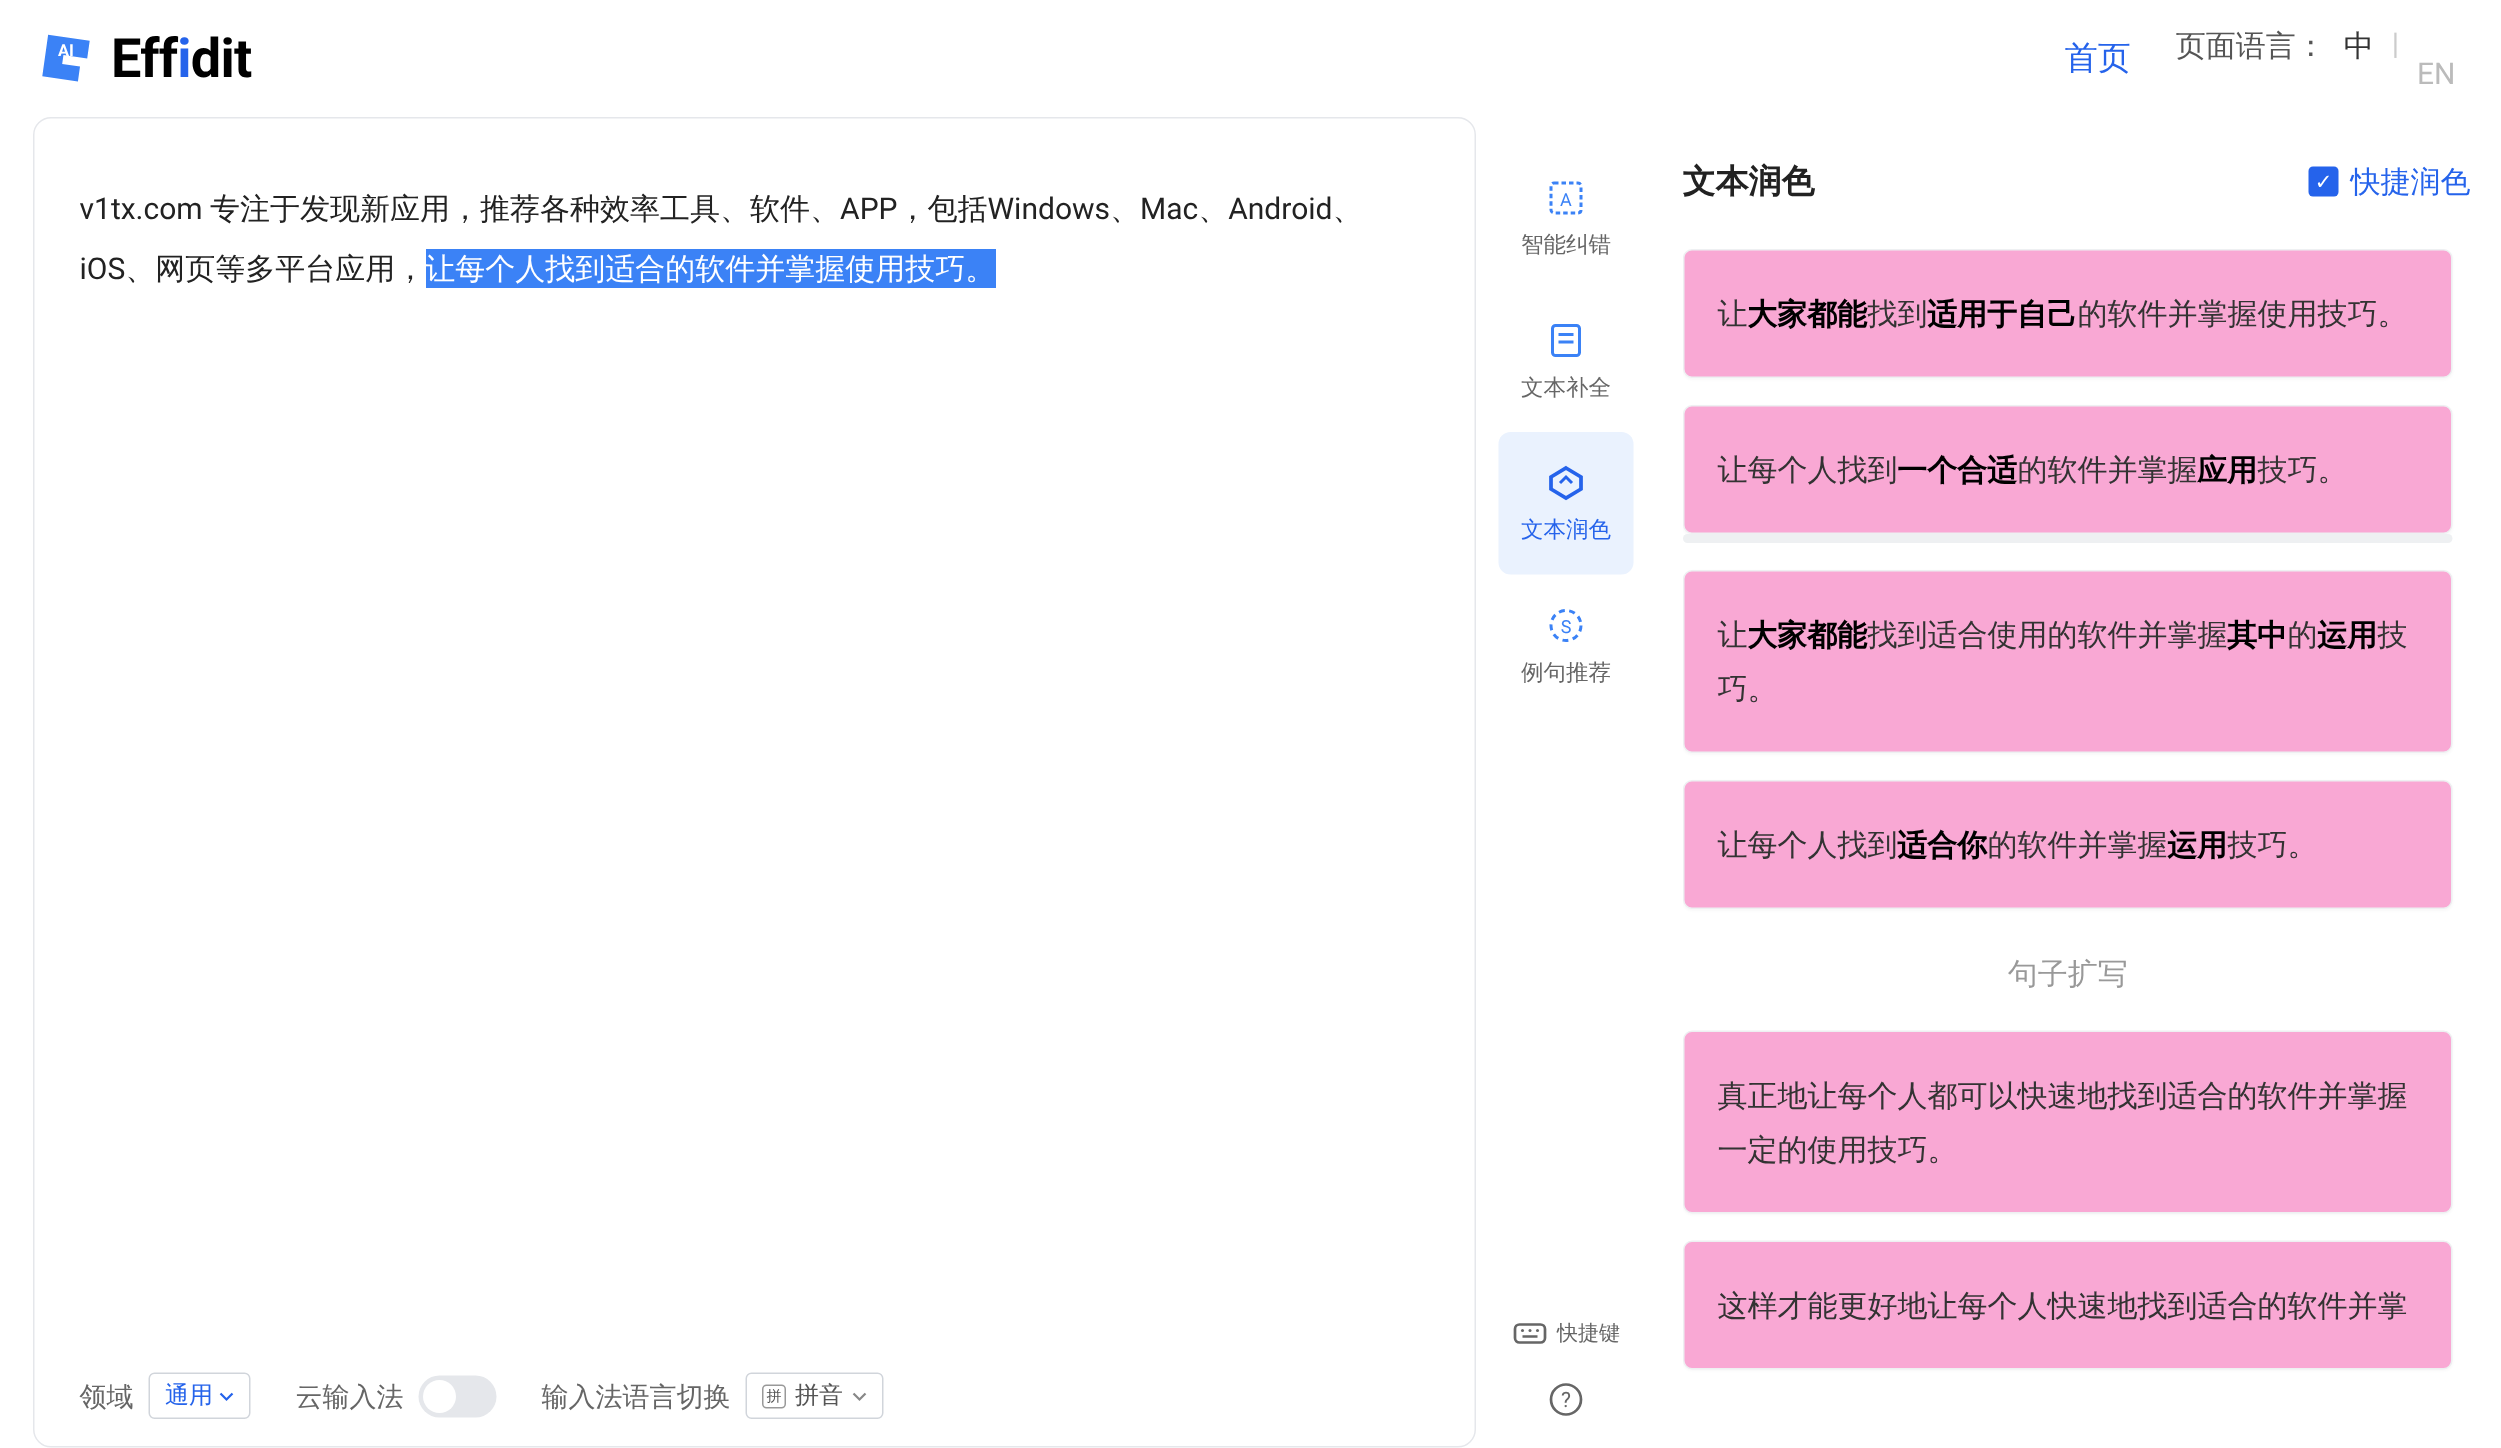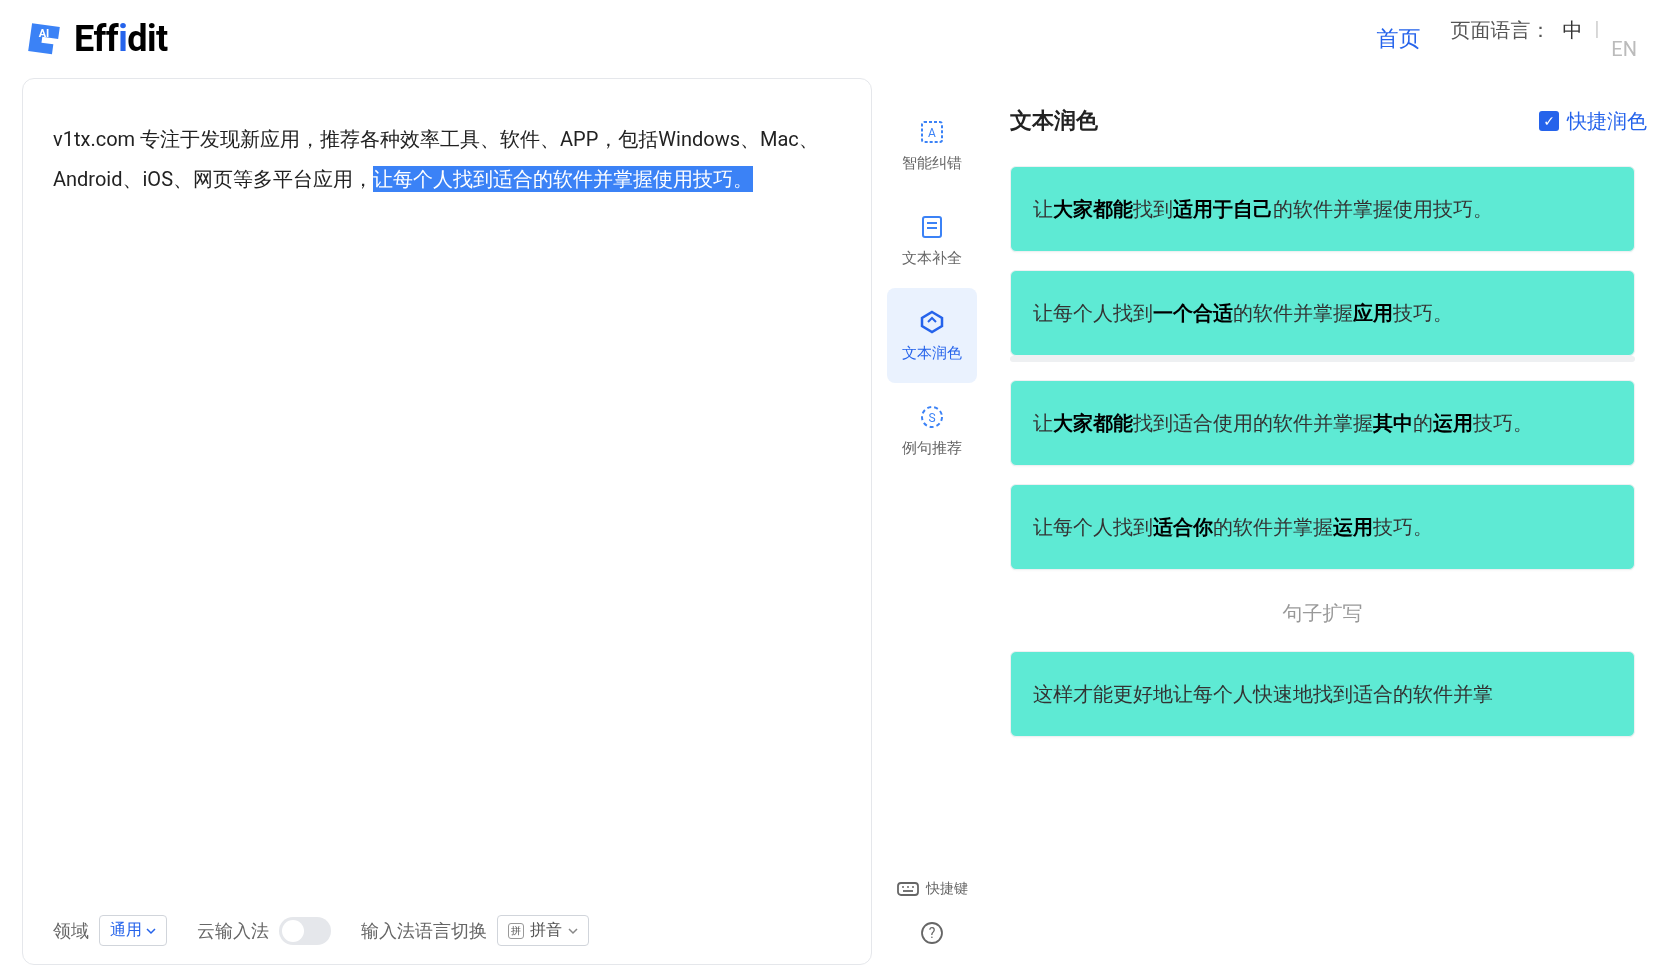--- a/index.html
+++ b/index.html
@@ -56,21 +56,21 @@
     }
     .lang-zh { color: #333; cursor: pointer; }
     .lang-divider { color: #ccc; }
     .lang-en { color: #bbb; cursor: pointer; margin-top: 20px; }
     .main {
       display: flex;
       height: calc(100% - 78px);
       padding-left: 22px;
     }
     .editor-panel {
-      width: 850px;
+      width: 962px;
       border: 1px solid #e5e7eb;
       border-radius: 12px;
       display: flex;
       flex-direction: column;
       margin-right: 10px;
     }
     .editor-content {
       flex: 1;
       padding: 40px 30px;
       font-size: 20px;
@@ -223,21 +223,21 @@
     }
     .results-list {
       flex: 1;
       overflow-y: auto;
       padding-right: 12px;
     }
     .results-list::-webkit-scrollbar { width: 10px; }
     .results-list::-webkit-scrollbar-thumb { background: #ccc; border-radius: 5px; }
     .results-list::-webkit-scrollbar-track { background: #f0f0f0; }
     .result-card {
-      background: #5eead4;
+      background: #f9a8d4;
       border: 1px solid #eef0f2;
       border-radius: 6px;
       padding: 24px 22px;
       font-size: 20px;
       line-height: 1.8;
       color: #333;
       margin-bottom: 18px;
       cursor: pointer;
       box-shadow: 0 1px 2px rgba(0,0,0,0.03);
     }
@@ -381,16 +381,17 @@
         <span>快捷润色</span>
       </div>
     </div>
     <div class="results-list">
       <div class="result-card">让<b>大家都能</b>找到<b>适用于自己</b>的软件并掌握使用技巧。</div>
       <div class="result-card">让每个人找到<b>一个合适</b>的软件并掌握<b>应用</b>技巧。</div>
       <div class="result-gap"></div>
       <div class="result-card">让<b>大家都能</b>找到适合使用的软件并掌握<b>其中</b>的<b>运用</b>技巧。</div>
       <div class="result-card">让每个人找到<b>适合你</b>的软件并掌握<b>运用</b>技巧。</div>
       <div class="section-label">句子扩写</div>
+      <div class="result-card">真正地让每个人都可以快速地找到适合的软件并掌握一定的使用技巧。</div>
       <div class="result-card">这样才能更好地让每个人快速地找到适合的软件并掌</div>
     </div>
   </div>
 </div>
 
 </body></html>

